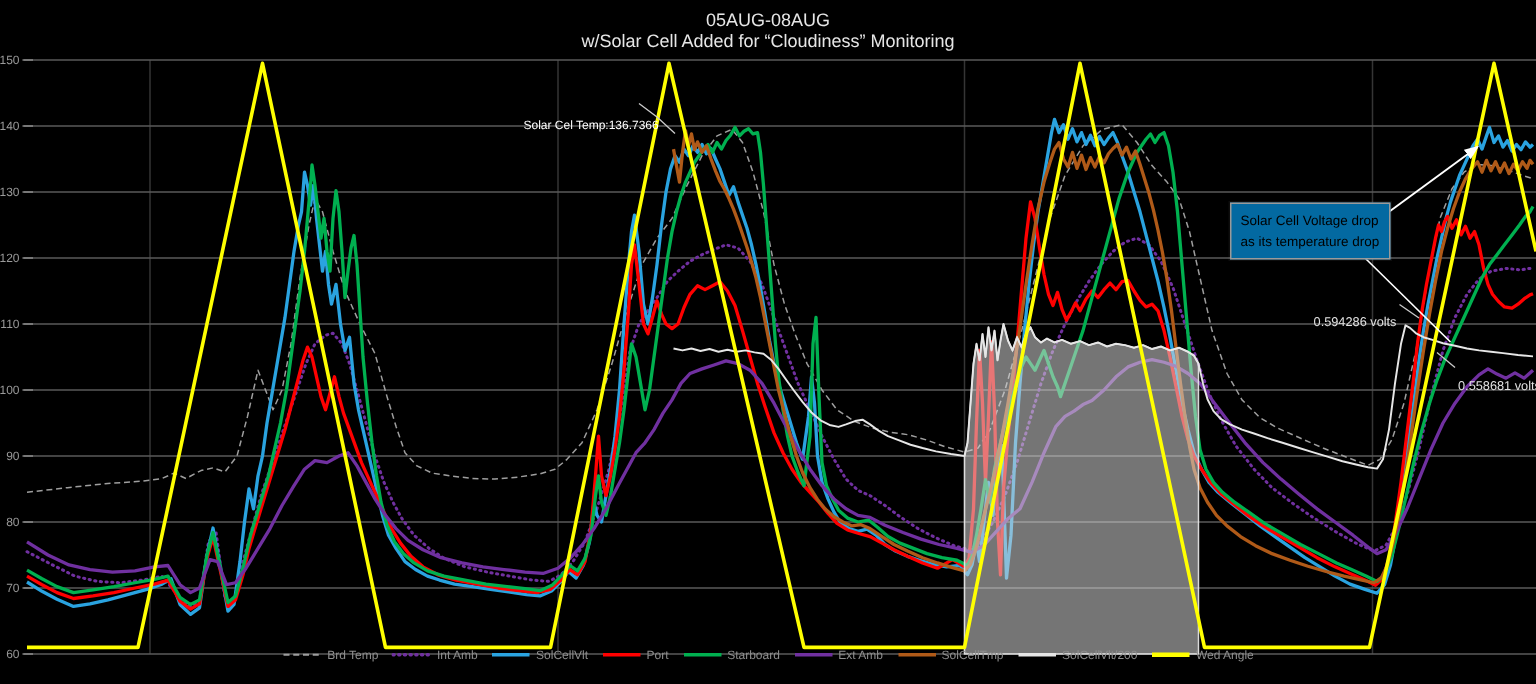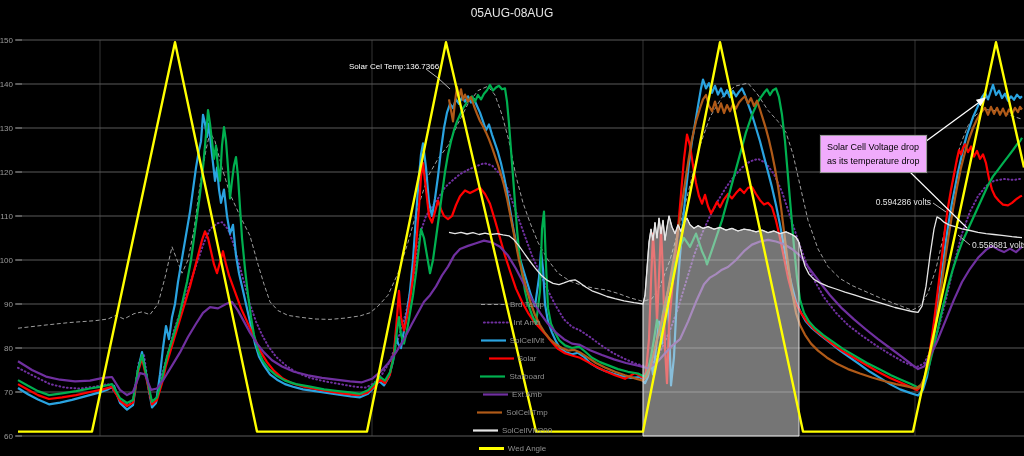--- a/index.html
+++ b/index.html
@@ -3,26 +3,26 @@
 <meta charset="utf-8">
 <style>
   html,body{margin:0;padding:0;background:#000;width:1024px;height:456px;overflow:hidden;}
   body{font-family:"Liberation Sans", sans-serif;position:relative;}
   #stage{position:absolute;left:0;top:0;width:1024px;height:456px;}
   #titleblock{position:absolute;left:0;top:6px;width:100%;text-align:center;z-index:5;text-decoration:underline;}
   #chart-title{color:#e6e6e6;font-size:12px;line-height:14px;}
   #chart-subtitle{color:#e6e6e6;font-size:12px;line-height:15px;}
   #plot{position:absolute;left:0;top:0;width:1024px;height:456px;z-index:1;}
   .anno{position:absolute;white-space:nowrap;z-index:6;}
-  #cell-temp-label{color:#ffffff;font-size:8px;}
-  .volt-label{color:#e2e2e2;font-size:8.5px;}
-  #voltage-box{background:#f0abfc;border:1px solid #9a9a9a;color:#000;font-size:9px;
+  #cell-temp-label{color:#ffffff;font-size:8px;margin-top:17px;}
+  .volt-label{color:#e2e2e2;font-size:8.5px;margin-top:12px;}
+  #voltage-box{background:#0369a1;border:1px solid #9a9a9a;color:#000;font-size:9px;
     line-height:14px;padding:4px 6px 4px 6px;box-shadow:0 0 0 1px rgba(255,255,255,0.05);}
-  #legend{position:absolute;left:0;bottom:3px;width:100%;display:flex;justify-content:center;
-    align-items:center;gap:9px;z-index:5;flex-direction:column;}
+  #legend{position:absolute;left:0;bottom:15px;width:100%;display:flex;justify-content:center;
+    align-items:center;gap:9px;z-index:5;}
   .legend-item{display:flex;align-items:center;gap:3px;}
   .legend-label{color:#8f8f8f;font-size:8px;}
 </style>
 </head>
 <body>
 
 <div id="stage">
 
   <svg id="plot" viewBox="0 0 1024 456" xmlns="http://www.w3.org/2000/svg">
     <defs>
@@ -76,20 +76,21 @@
       <polyline points="18,431.6 92,431.6 175,42.2 257,431.6 367,431.6 446,42.2 536,431.6 643,431.6 720,42.2 803,431.6 913,431.6 996,42.2 1024,167.6" fill="none" stroke="#ffff00" stroke-width="2.4" stroke-linejoin="round"></polyline>
       <polyline points="426,69 438,78 450,89" fill="none" stroke="#c9c9c9" stroke-width="0.9"></polyline>
       <polyline points="914,150 985,98" fill="none" stroke="#ffffff" stroke-width="1.3" marker-end="url(#ah)"></polyline>
       <polyline points="910,172 967,228" fill="none" stroke="#ffffff" stroke-width="1.1"></polyline>
       <polyline points="933,203 946,212" fill="none" stroke="#c9c9c9" stroke-width="0.9"></polyline>
       <polyline points="970,245 958,235" fill="none" stroke="#c9c9c9" stroke-width="0.9"></polyline>
     </svg>
 
   <div id="titleblock">
     <div id="chart-title">05AUG-08AUG</div>
+    <div id="chart-subtitle">w/Solar Cell Added for “Cloudiness” Monitoring</div>
   </div>
 
   <div id="cell-temp-label" class="anno" style="left: 349px; top: 62px;">Solar Cel Temp:136.7366</div>
 
   <div id="voltage-box" class="anno" style="left: 820px; top: 135px;">
     <div>Solar Cell Voltage drop</div>
     <div>as its temperature drop</div>
   </div>
 
   <div id="v-peak-label" class="anno volt-label" style="left: 931px; top: 197px; transform: translateX(-100%);">0.594286 volts</div>
@@ -112,21 +113,21 @@
       <div class="legend-item">
         <svg width="27" height="9">
           <line x1="1" y1="4.5" x2="26" y2="4.5" stroke="#2aa3e0" stroke-width="2.2"></line>
         </svg>
         <span class="legend-label">SolCellVlt</span>
       </div>
       <div class="legend-item">
         <svg width="27" height="9">
           <line x1="1" y1="4.5" x2="26" y2="4.5" stroke="#ff0000" stroke-width="2.2"></line>
         </svg>
-        <span class="legend-label">Solar</span>
+        <span class="legend-label">Port</span>
       </div>
       <div class="legend-item">
         <svg width="27" height="9">
           <line x1="1" y1="4.5" x2="26" y2="4.5" stroke="#00b050" stroke-width="2.2"></line>
         </svg>
         <span class="legend-label">Starboard</span>
       </div>
       <div class="legend-item">
         <svg width="27" height="9">
           <line x1="1" y1="4.5" x2="26" y2="4.5" stroke="#7030a0" stroke-width="2.2"></line>

